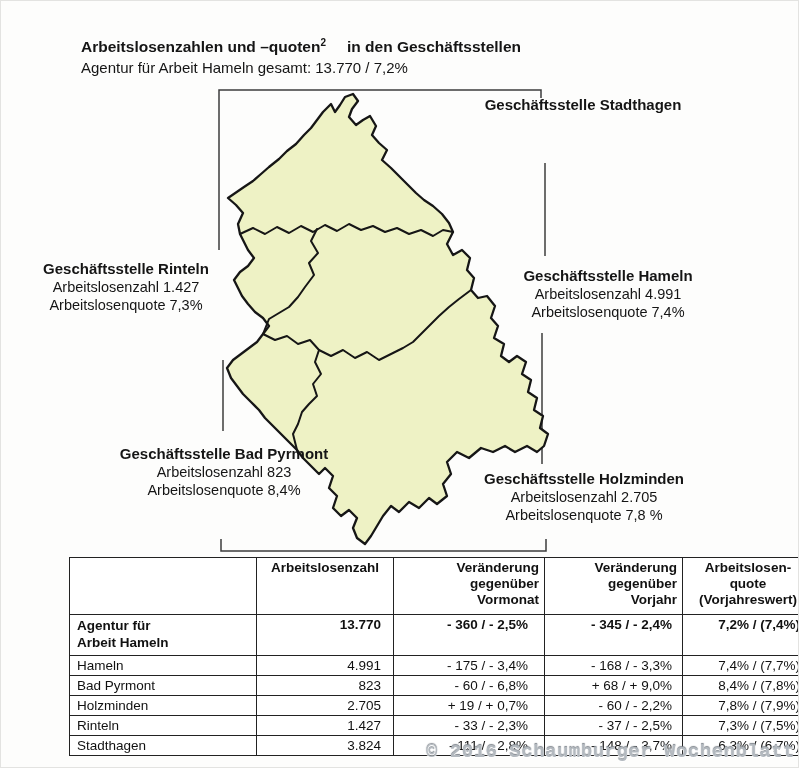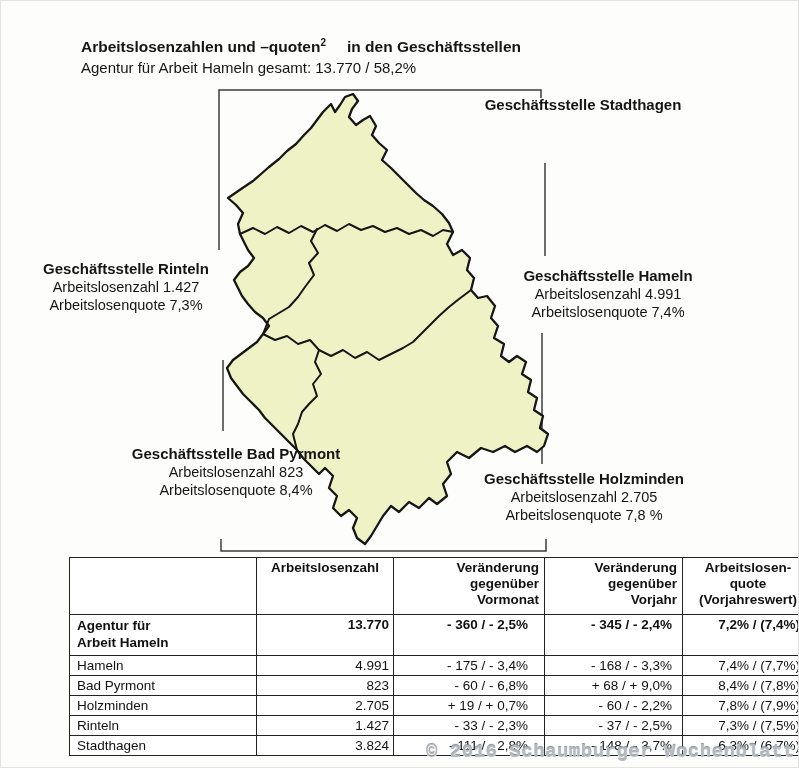--- a/index.html
+++ b/index.html
@@ -26,21 +26,21 @@
   table.stats th{
     font-weight:bold;vertical-align:top;padding:2px 5px 2px 5px;
     white-space:pre-line;line-height:16px;height:52px;margin-left:9px;
   }
   th.h-name{width:176px;}
   th.h-zahl{width:126px;text-align:center;}
   th.h-vm{width:140px;text-align:right;padding-right:13px;}
   th.h-vj{width:127px;text-align:right;padding-right:13px;}
   th.h-quote{width:120px;text-align:center;}
   td.c-name{text-align:left;padding:1px 4px 1px 7px;white-space:pre-line;line-height:17px;}
-  td.c-zahl{text-align:right;padding-right:4px;}
+  td.c-zahl{text-align:right;padding-right:12px;}
   td.c-vm{text-align:right;padding-right:16px;}
   td.c-vj{text-align:right;padding-right:10px;}
   td.c-quote{text-align:right;padding-right:13px;}
   tr.r-main td{font-weight:bold;vertical-align:top;height:37px;padding-top:2px;}
   tr.r-sub td{height:17px;line-height:15px;}
   .watermark{
     position:absolute;right:3px;top:740px;z-index:4;
     font-size:19px;font-weight:bold;letter-spacing:.5px;
     color:#b3b9bf;text-shadow:0 1px 1px #ffffff,0 -1px 1px #81878e;font-family:Liberation Mono, monospace;
   }
@@ -66,37 +66,37 @@
       <path d="M262,333 L274,339 L286,335 L297,343 L309,339 L318,349 L314,361 L320,373 L312,383 L316,395 L308,403 L301,411 L297,423 L292,433 L296,449"></path>
       <path d="M318,349 L330,355 L342,349 L354,357 L366,351 L378,359 L390,353 L402,347 L412,341 L420,333 L428,325 L438,315 L448,306 L458,298 L470,289"></path>
     </g>
   </g>
 </svg>
 
 <div class="title-block">
   <div class="title-main">
     <span>Arbeitslosenzahlen und –quoten</span><sup>2</sup><span class="title-rest">in den Geschäftsstellen</span>
   </div>
-  <div class="title-sub">Agentur für Arbeit Hameln gesamt: 13.770 / 58,2%</div>
+  <div class="title-sub">Agentur für Arbeit Hameln gesamt: 13.770 / 7,2%</div>
 </div>
 
 <div class="callout" style="left:582px;top:95px;">
   <div class="t">Geschäftsstelle Stadthagen</div>
 </div>
 <div class="callout" style="left:125px;top:259px;">
   <div class="t">Geschäftsstelle Rinteln</div>
   <div class="d">Arbeitslosenzahl 1.427</div>
   <div class="d">Arbeitslosenquote 7,3%</div>
 </div>
 <div class="callout" style="left:607px;top:266px;">
   <div class="t">Geschäftsstelle Hameln</div>
   <div class="d">Arbeitslosenzahl 4.991</div>
   <div class="d">Arbeitslosenquote 7,4%</div>
 </div>
-<div class="callout" style="left:235px;top:444px;">
+<div class="callout" style="left:223px;top:444px;">
   <div class="t">Geschäftsstelle Bad Pyrmont</div>
   <div class="d">Arbeitslosenzahl 823</div>
   <div class="d">Arbeitslosenquote 8,4%</div>
 </div>
 <div class="callout" style="left:583px;top:469px;">
   <div class="t">Geschäftsstelle Holzminden</div>
   <div class="d">Arbeitslosenzahl 2.705</div>
   <div class="d">Arbeitslosenquote 7,8 %</div>
 </div>
 

